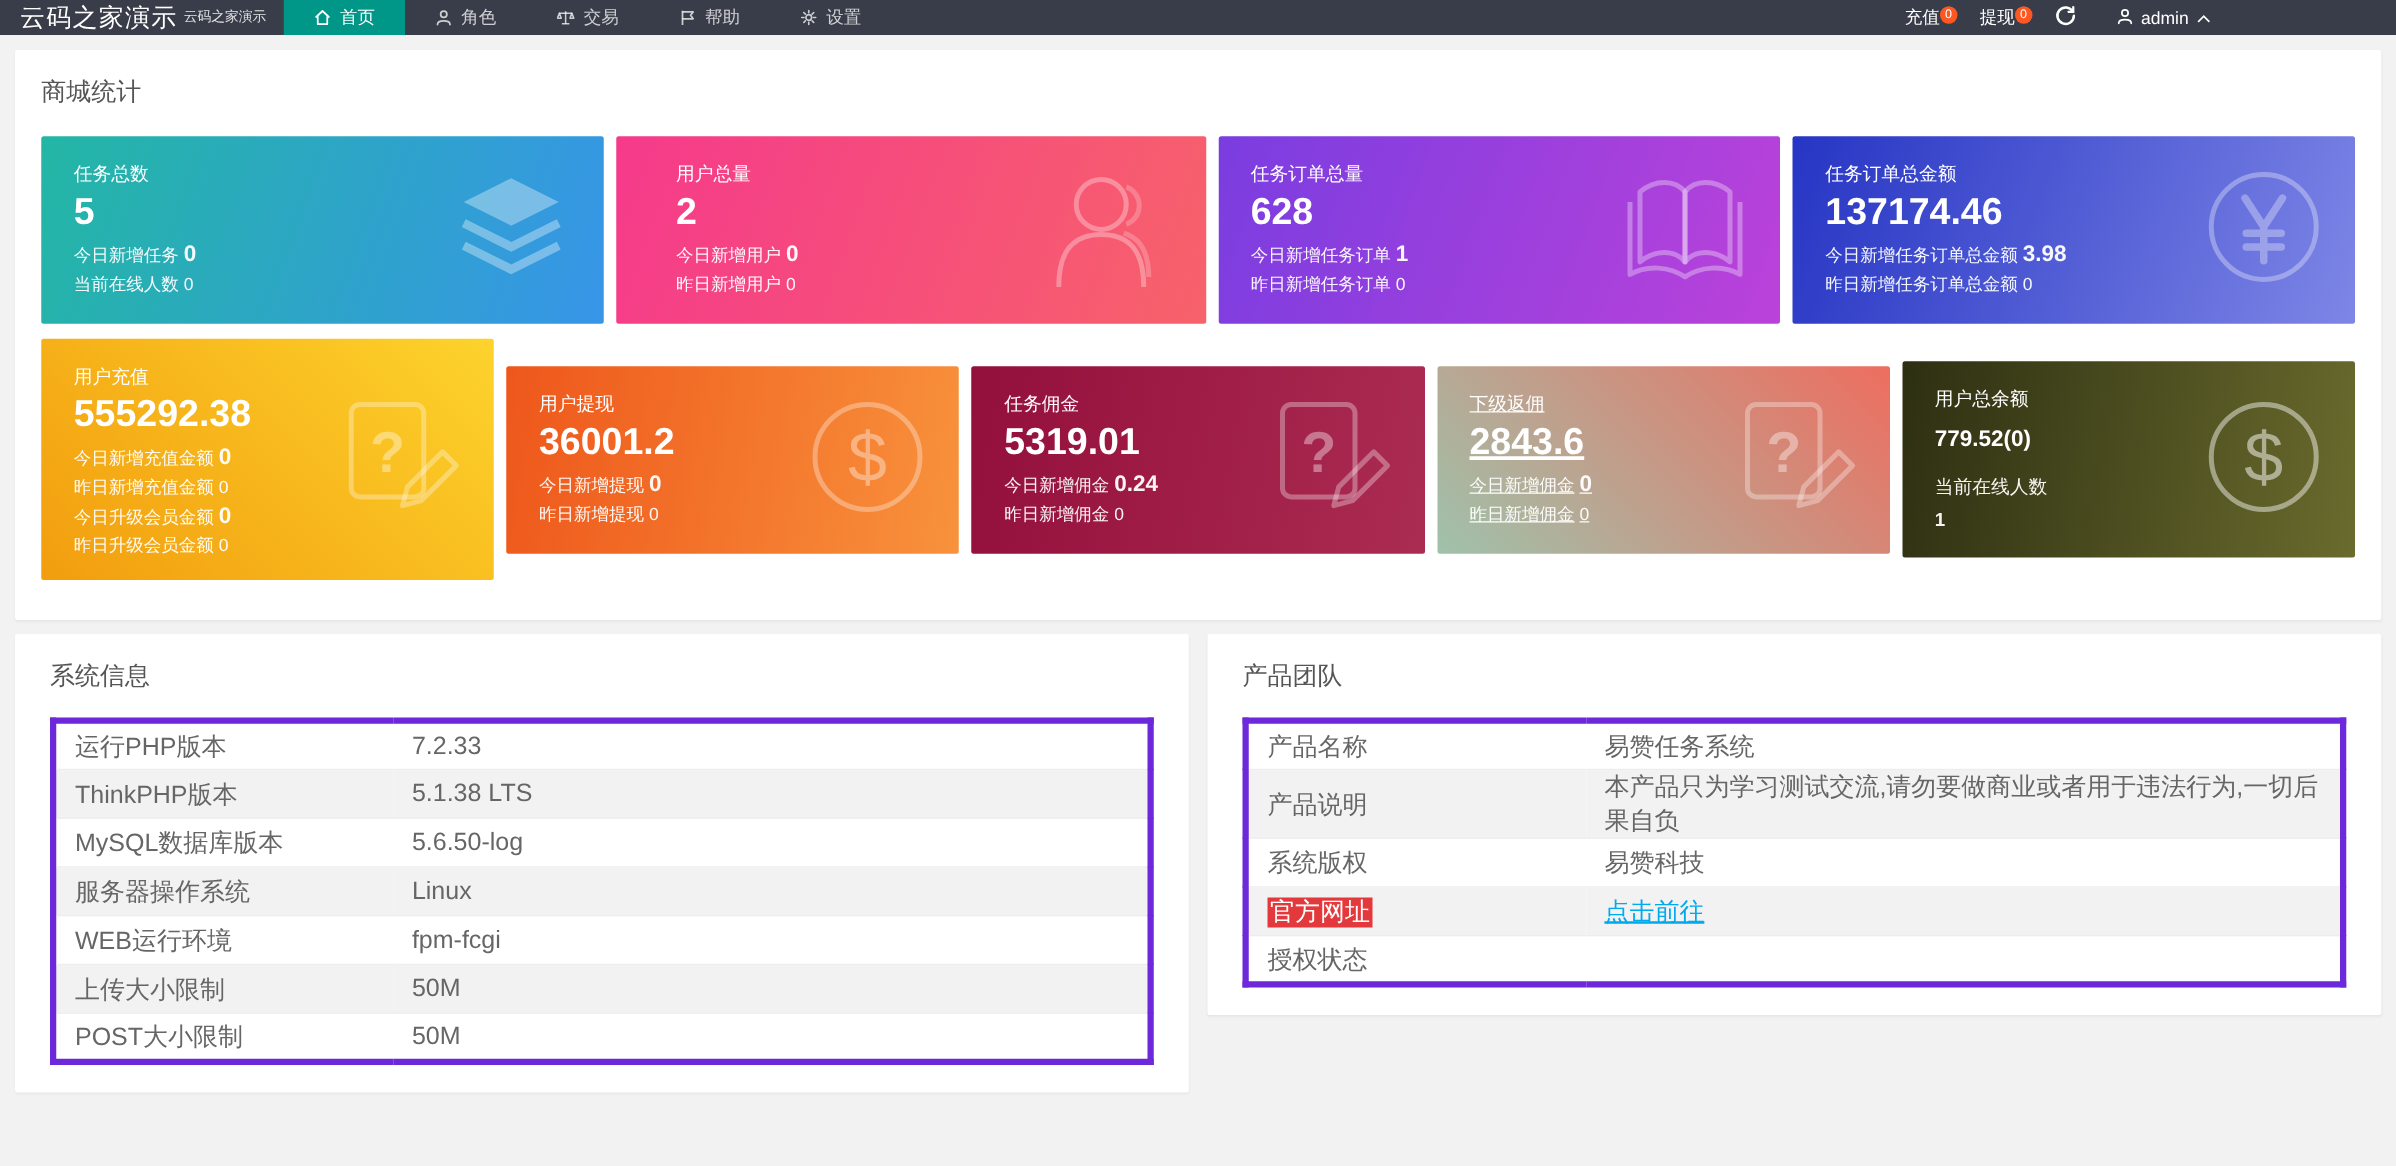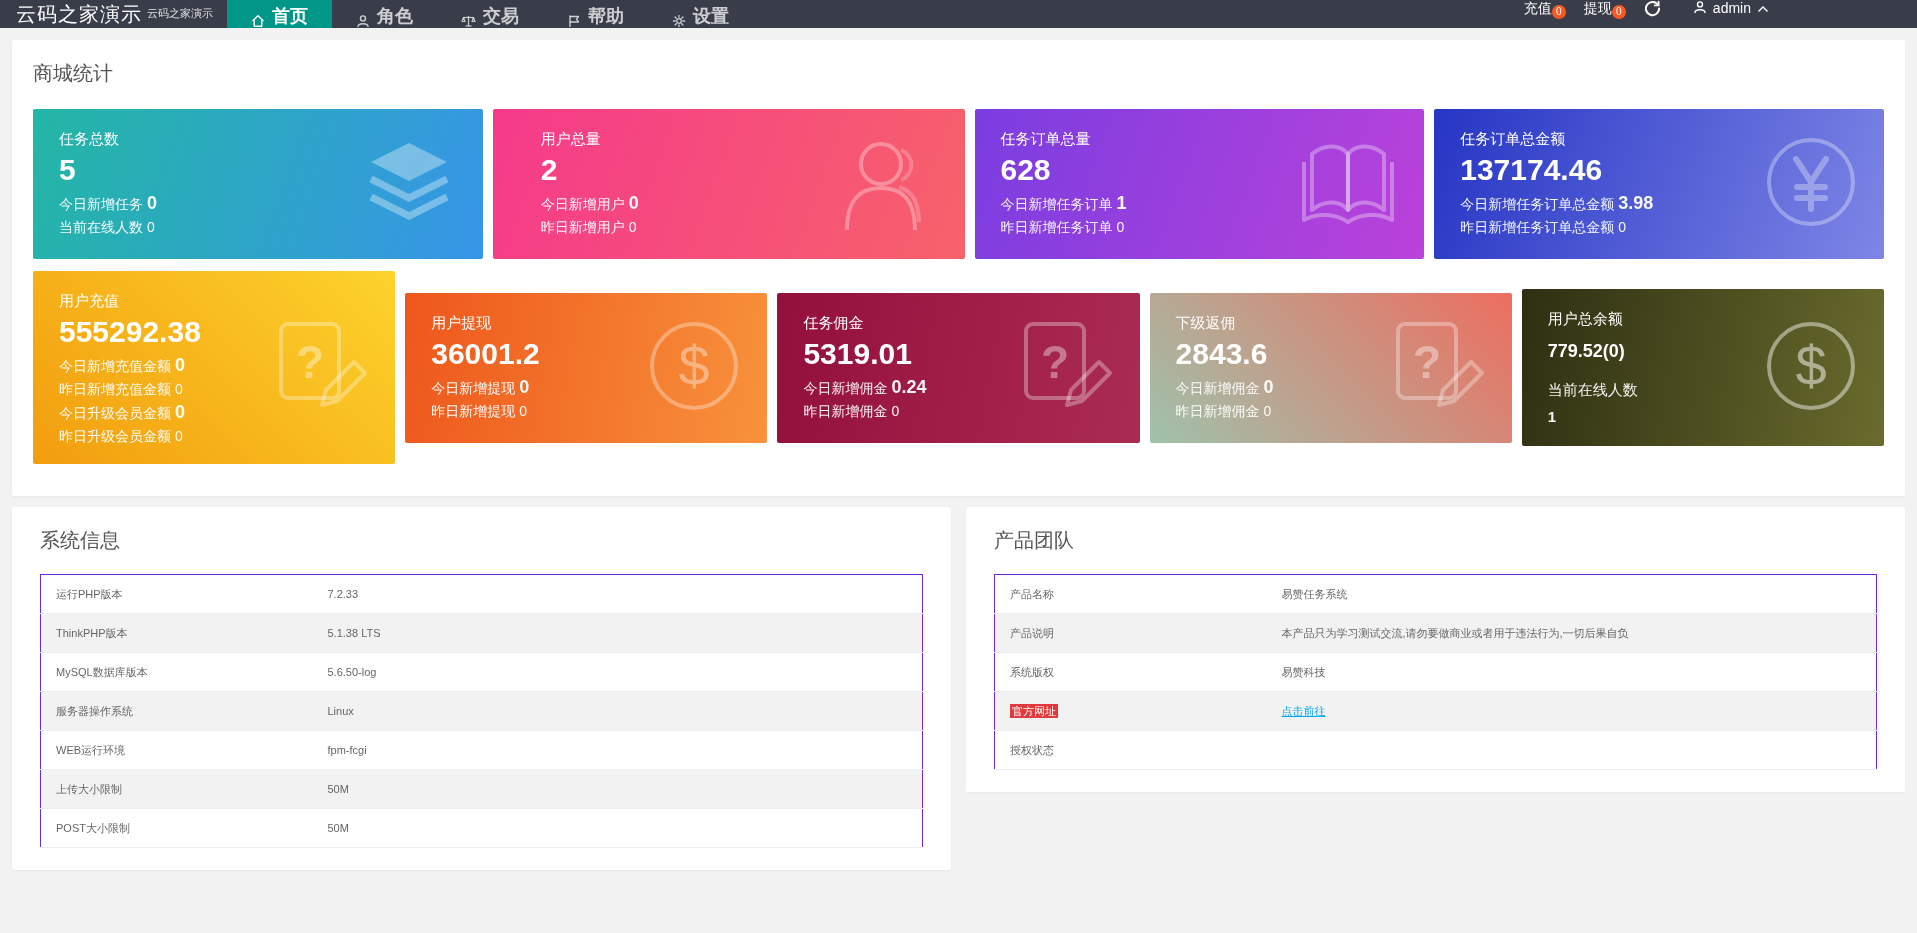--- a/index.html
+++ b/index.html
@@ -4,25 +4,25 @@
 <style>
   * { margin:0; padding:0; box-sizing:border-box; }
   html,body { width:1917px; height:933px; background:#f2f2f2; font-family:"Liberation Sans","DejaVu Sans",sans-serif; overflow:hidden; }
 
   
   .navbar { height:28px; background:#393D49; display:flex; align-items:stretch; color:#fff; }
   .logo { display:flex; align-items:center; padding:0 14px 0 16px; min-width:195px; }
   .logo-main { font-size:20px; color:#fff; letter-spacing:1px; }
   .logo-sup { font-size:11px; color:rgba(255,255,255,.85); margin-left:5px; align-self:flex-start; margin-top:6px; }
   .nav-menu { display:flex; align-items:stretch; }
-  .nav-item { display:flex; align-items:flex-end; gap:7px; padding:0 24px; font-size:18px; color:rgba(255,255,255,.75); cursor:pointer;font-weight:bold; }
+  .nav-item { display:flex; align-items:center; gap:7px; padding:0 24px; font-size:14px; color:rgba(255,255,255,.75); cursor:pointer; }
   .nav-item.active { background:#009688; color:#fff; }
   .nav-ico svg { display:block; }
   .nav-right { margin-left:auto; display:flex; align-items:stretch; padding-right:132px; }
-  .nav-action { position:relative; display:flex; align-items:flex-start; gap:6px; padding:0 16px; font-size:14px; color:#fff; cursor:pointer; }
+  .nav-action { position:relative; display:flex; align-items:center; gap:6px; padding:0 16px; font-size:14px; color:#fff; cursor:pointer; }
   .badge { position:absolute; top:5px; right:2px; background:#FF5722; color:#fff; font-size:10px; font-style:normal; line-height:14px; height:14px; min-width:14px; text-align:center; border-radius:8px; padding:0 3px; }
 
   
   .main { padding:12px; }
   .panel { background:#fff; border-radius:2px; box-shadow:0 1px 2px rgba(0,0,0,.05); }
   .panel-title { font-size:20px; color:#555; }
   .stats-panel { padding:20px 21px 32px; margin-bottom:11px; }
   .stats-panel .panel-title { margin-bottom:22px; }
 
   
@@ -36,21 +36,21 @@
   .card-line .v-strong { font-weight:bold; font-size:18px; margin-left:4px; }
   .card-line .v-normal { font-weight:normal; font-size:14px; margin-left:4px; }
   .card-line.lbl-strong { font-weight:bold; }
   .olive-line { font-size:15px; line-height:27px; }
   .card-icon { position:absolute; right:26px; top:50%; transform:translateY(-50%); }
 
   
   .bottom { display:flex; gap:15px; align-items:flex-start; }
   .info-panel { flex:1; padding:20px 28px 22px; }
   .info-panel .panel-title { margin-bottom:20px; }
-  table.info-table { width:100%; border-collapse:collapse; border:1px solid #6d28d9; font-size:11px; color:#666; }
+  table.info-table { width:100%; border-collapse:collapse; border:5px solid #6d28d9; font-size:20px; color:#666; }
   table.info-table td { height:39px; padding:0 15px; border-bottom:1px solid #ededed; }
   table.info-table tr:nth-child(even) { background:#f2f2f2; }
   table.info-table td.col-label { width:272px; }
   .mark-red { background:#e4393c; color:#fff; padding:1px 2px; }
   .link-blue { color:#01aaed; text-decoration:underline; cursor:pointer; }
 </style>
 </head>
 <body>
 
 <div class="navbar">
@@ -244,21 +244,21 @@
         <div class="card-line"><span>昨日新增佣金</span><span class="v-normal">0</span></div>
         <span class="card-icon">
           <svg width="100" height="100" viewBox="0 0 100 100" fill="none" stroke="rgba(255,255,255,0.32)" stroke-width="4" stroke-linejoin="round">
               <rect x="12" y="8" width="58" height="74" rx="7"></rect>
               <text x="41" y="62" text-anchor="middle" font-size="46" font-weight="bold" fill="rgba(255,255,255,0.38)" stroke="none" font-family="Liberation Sans, sans-serif">?</text>
               <path d="M85 46 l11 11 -28 28 -15 4 4 -15 z"></path>
             </svg>
         </span>
       </div>
 
-      <div class="card" style="background: linear-gradient(45deg, rgb(159, 194, 171), rgb(237, 110, 96));">
+      <div class="card" style="background: linear-gradient(45deg, rgb(159, 194, 171), rgb(237, 110, 96)); text-decoration: underline;">
         <div class="card-title">下级返佣</div>
         <div class="card-value">2843.6</div>
         <div class="card-line"><span>今日新增佣金</span><span class="v-strong">0</span></div>
         <div class="card-line"><span>昨日新增佣金</span><span class="v-normal">0</span></div>
         <span class="card-icon">
           <svg width="100" height="100" viewBox="0 0 100 100" fill="none" stroke="rgba(255,255,255,0.32)" stroke-width="4" stroke-linejoin="round">
               <rect x="12" y="8" width="58" height="74" rx="7"></rect>
               <text x="41" y="62" text-anchor="middle" font-size="46" font-weight="bold" fill="rgba(255,255,255,0.38)" stroke="none" font-family="Liberation Sans, sans-serif">?</text>
               <path d="M85 46 l11 11 -28 28 -15 4 4 -15 z"></path>
             </svg>

